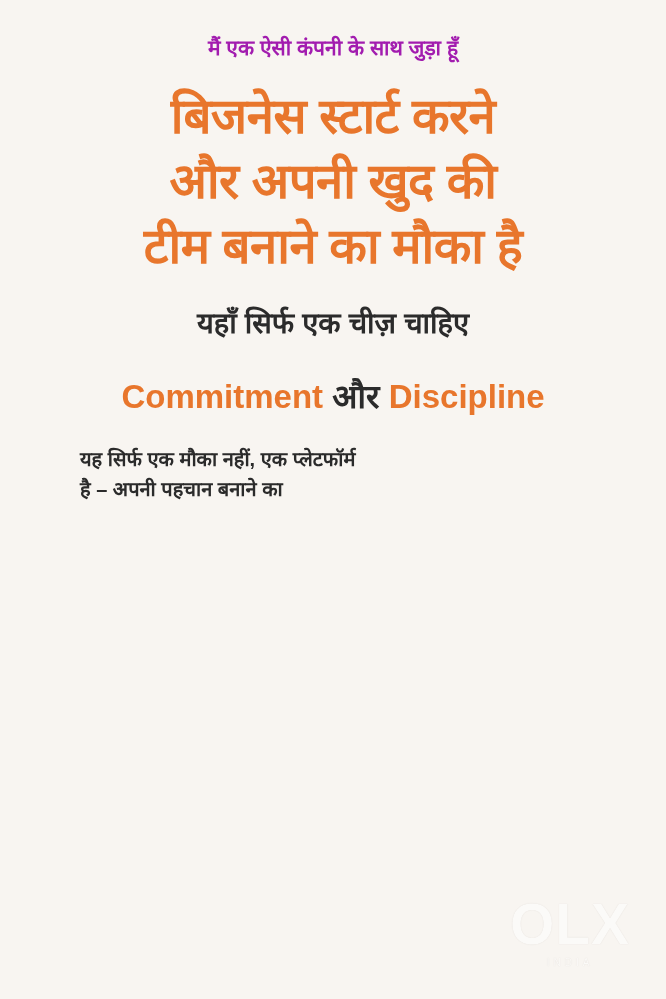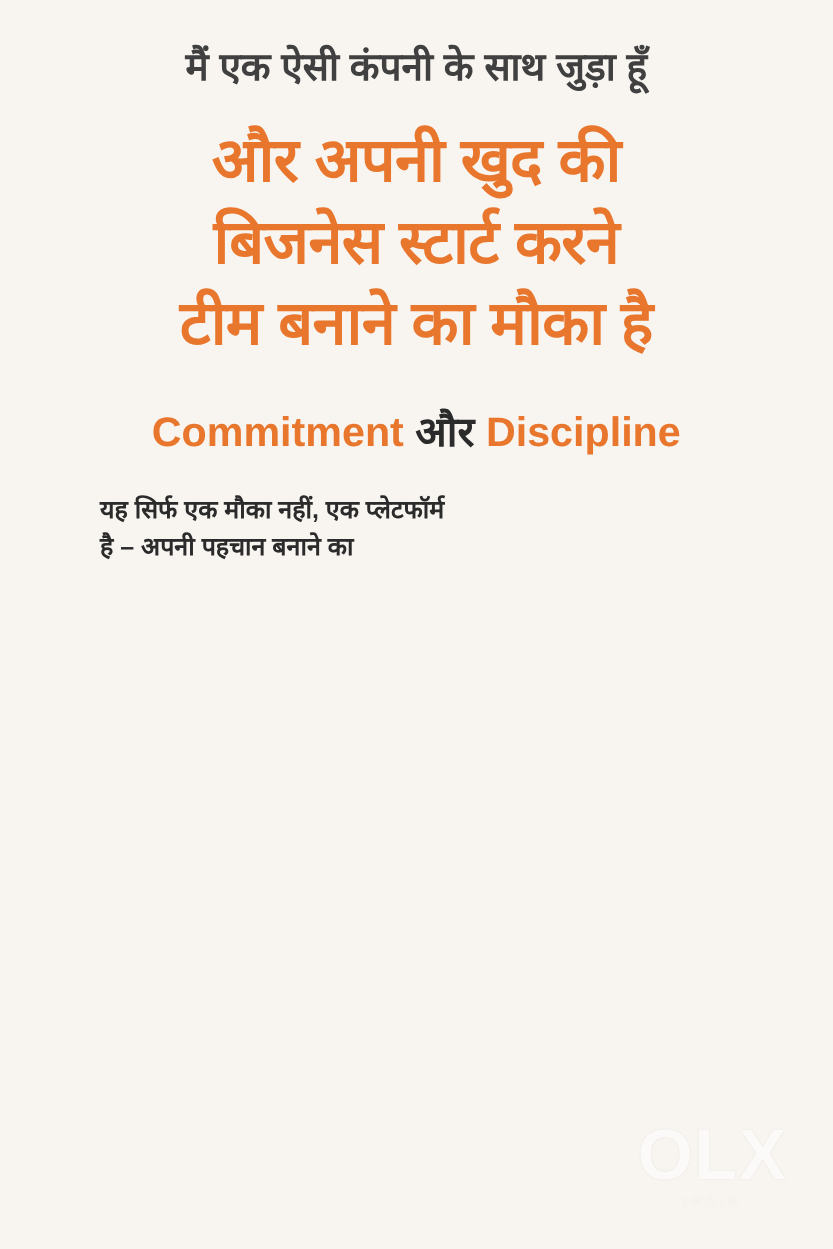--- a/index.html
+++ b/index.html
@@ -19,24 +19,24 @@
     width: 666px;
     height: 999px;
     background: #f8f5f1;
     box-sizing: border-box;
     padding: 34px 26px 0 26px;
     display: flex;
     flex-direction: column;
     align-items: center;
   }
   .intro {
-    font-size: 31px;
+    font-size: 21px;
     line-height: 1.32;
     text-align: center;
-    color: #404040;
+    color: #a21caf;
     font-weight: bold;
     width: 100%;
   }
   .intro .l1 { display: block; }
   .intro .l2 { display: block; margin-top: 6px; }
 
   .headline {
     margin-top: 22px;
     width: 100%;
     text-align: center;
@@ -125,25 +125,26 @@
 </head>
 <body>
 
 <div class="poster">
 
   <div class="intro">
     <span class="l1">मैं एक ऐसी कंपनी के साथ जुड़ा हूँ</span>
   </div>
 
   <div class="headline">
+    <span>बिजनेस स्टार्ट करने</span>
     <span>और अपनी खुद की</span>
-    <span>बिजनेस स्टार्ट करने</span>
     <span>टीम बनाने का मौका है</span>
   </div>
 
+  <div class="sub">यहाँ सिर्फ एक चीज़ चाहिए</div>
 
   <div class="keywords">
     <span class="kw">Commitment</span>
     <span>और</span>
     <span class="kw">Discipline</span>
   </div>
 
 
   <div class="closing">
     <span>यह सिर्फ एक मौका नहीं, एक प्लेटफॉर्म</span>

